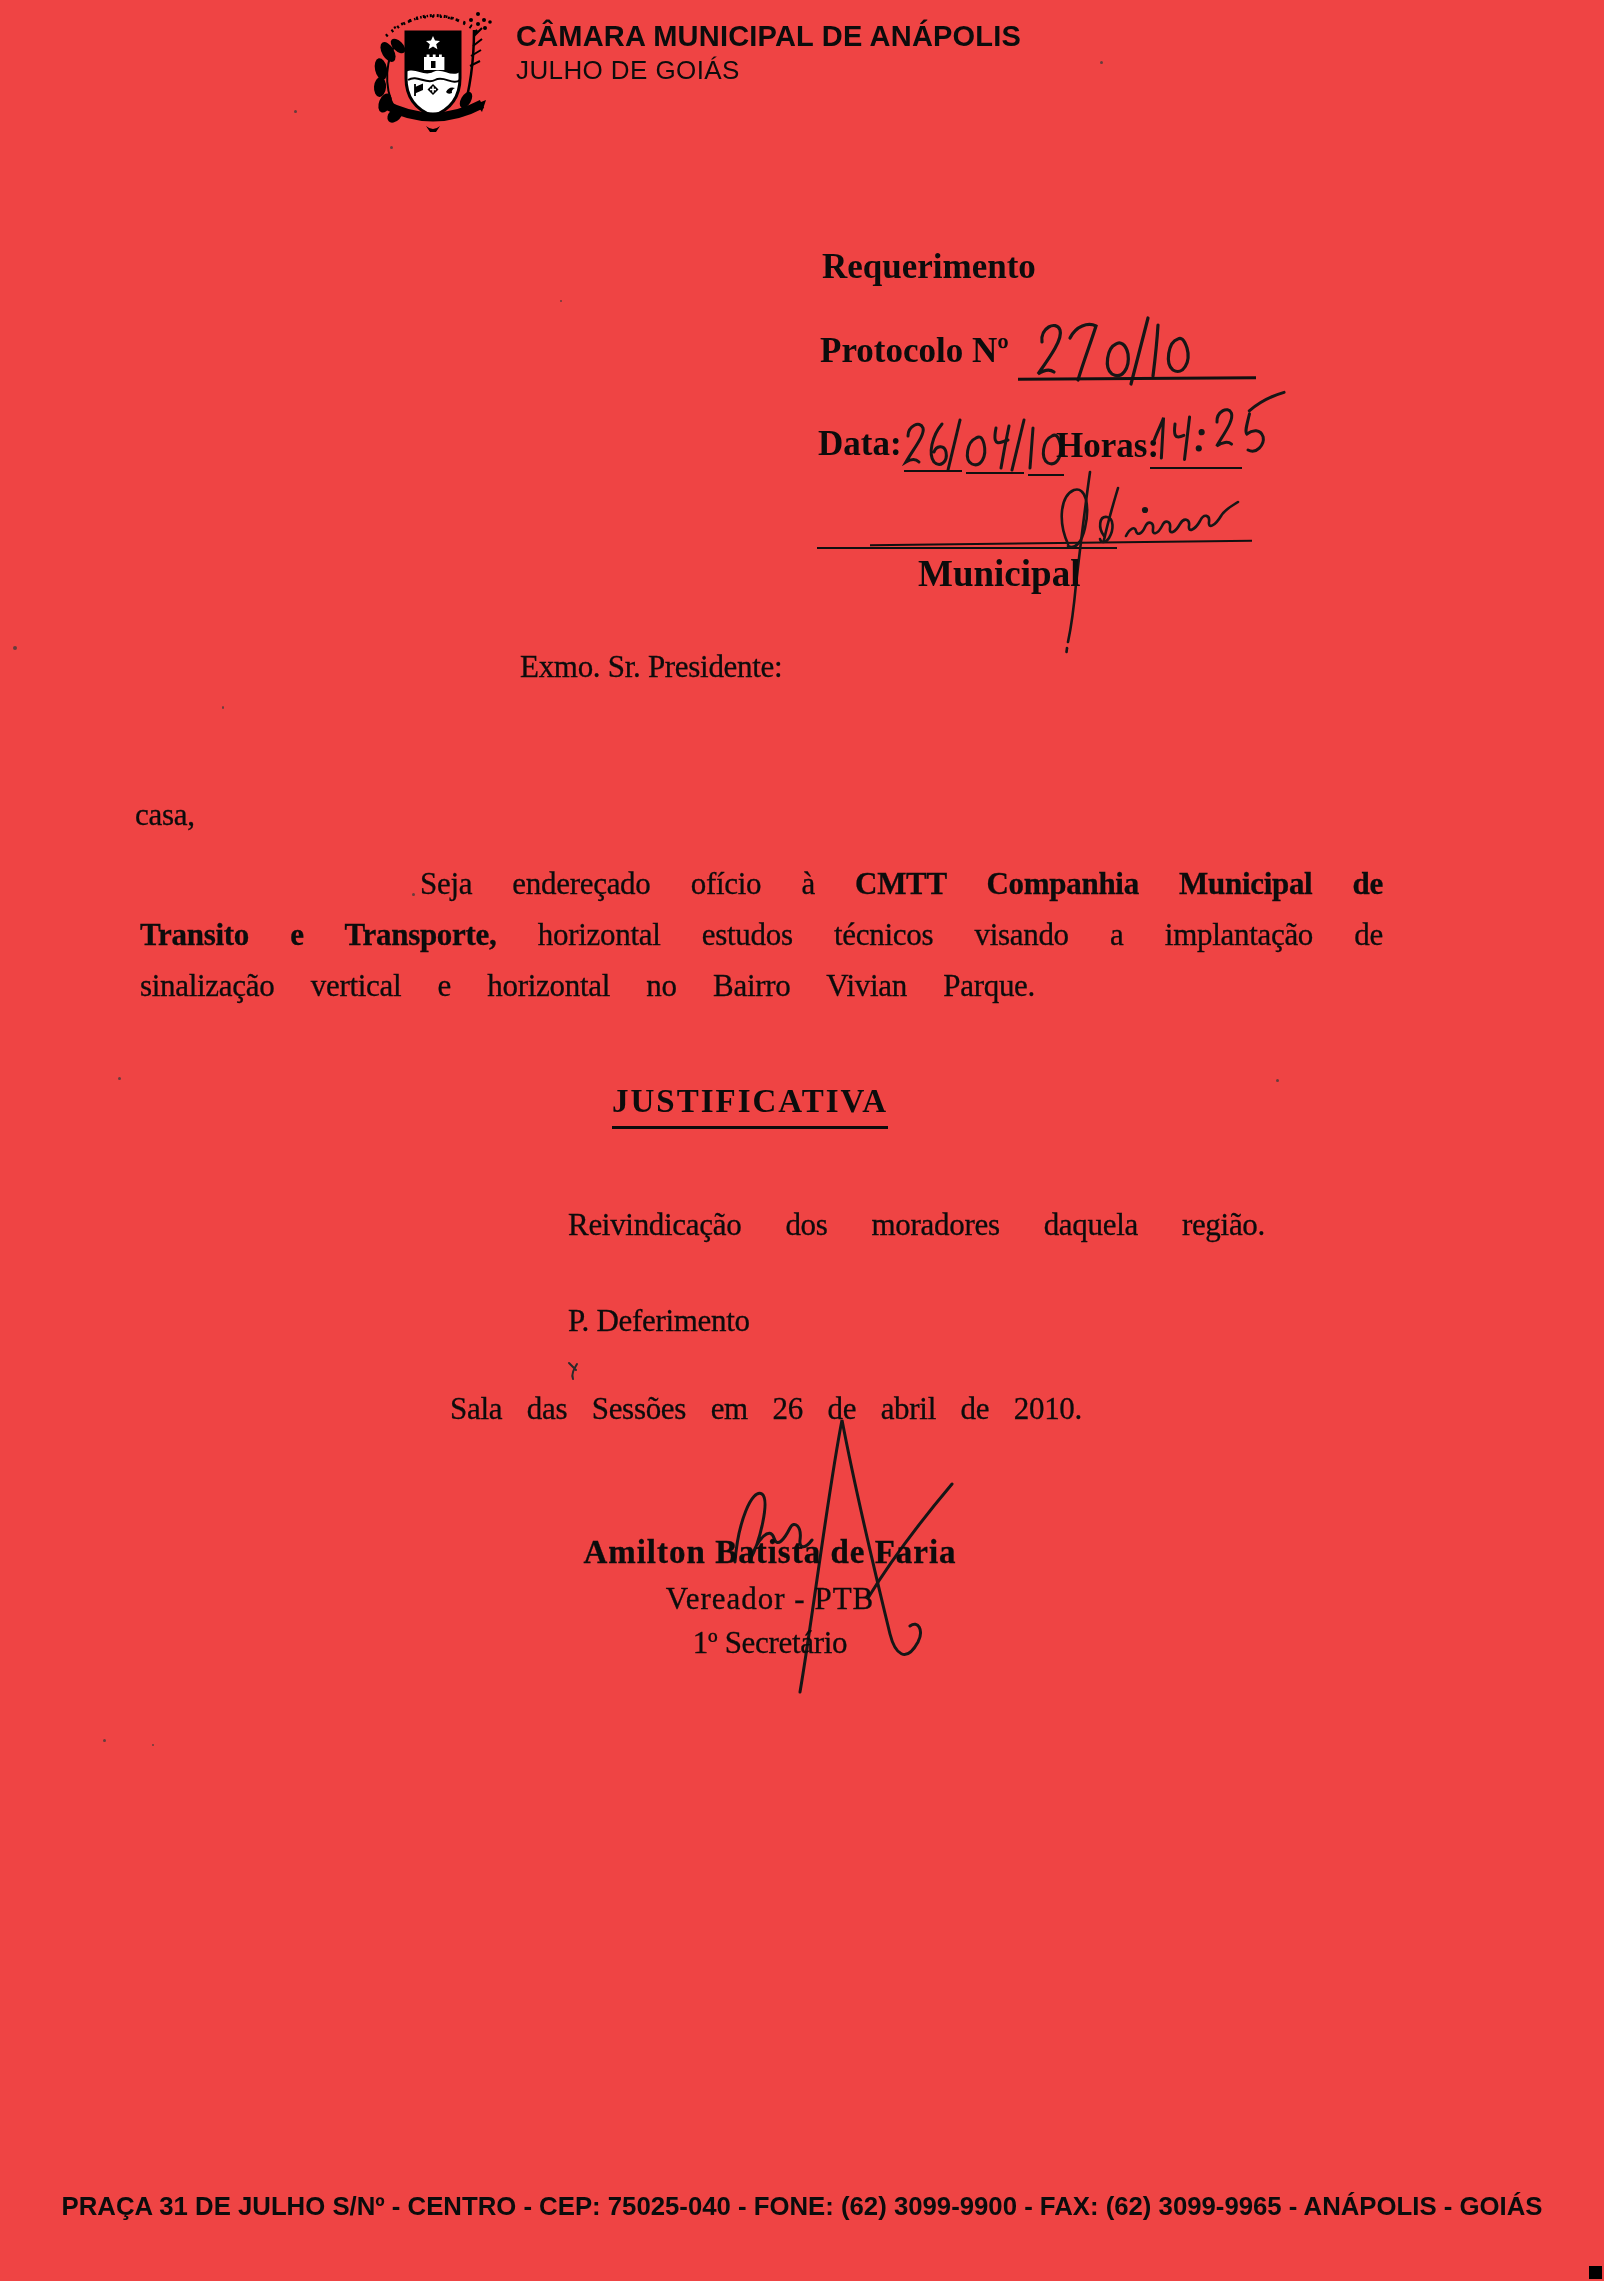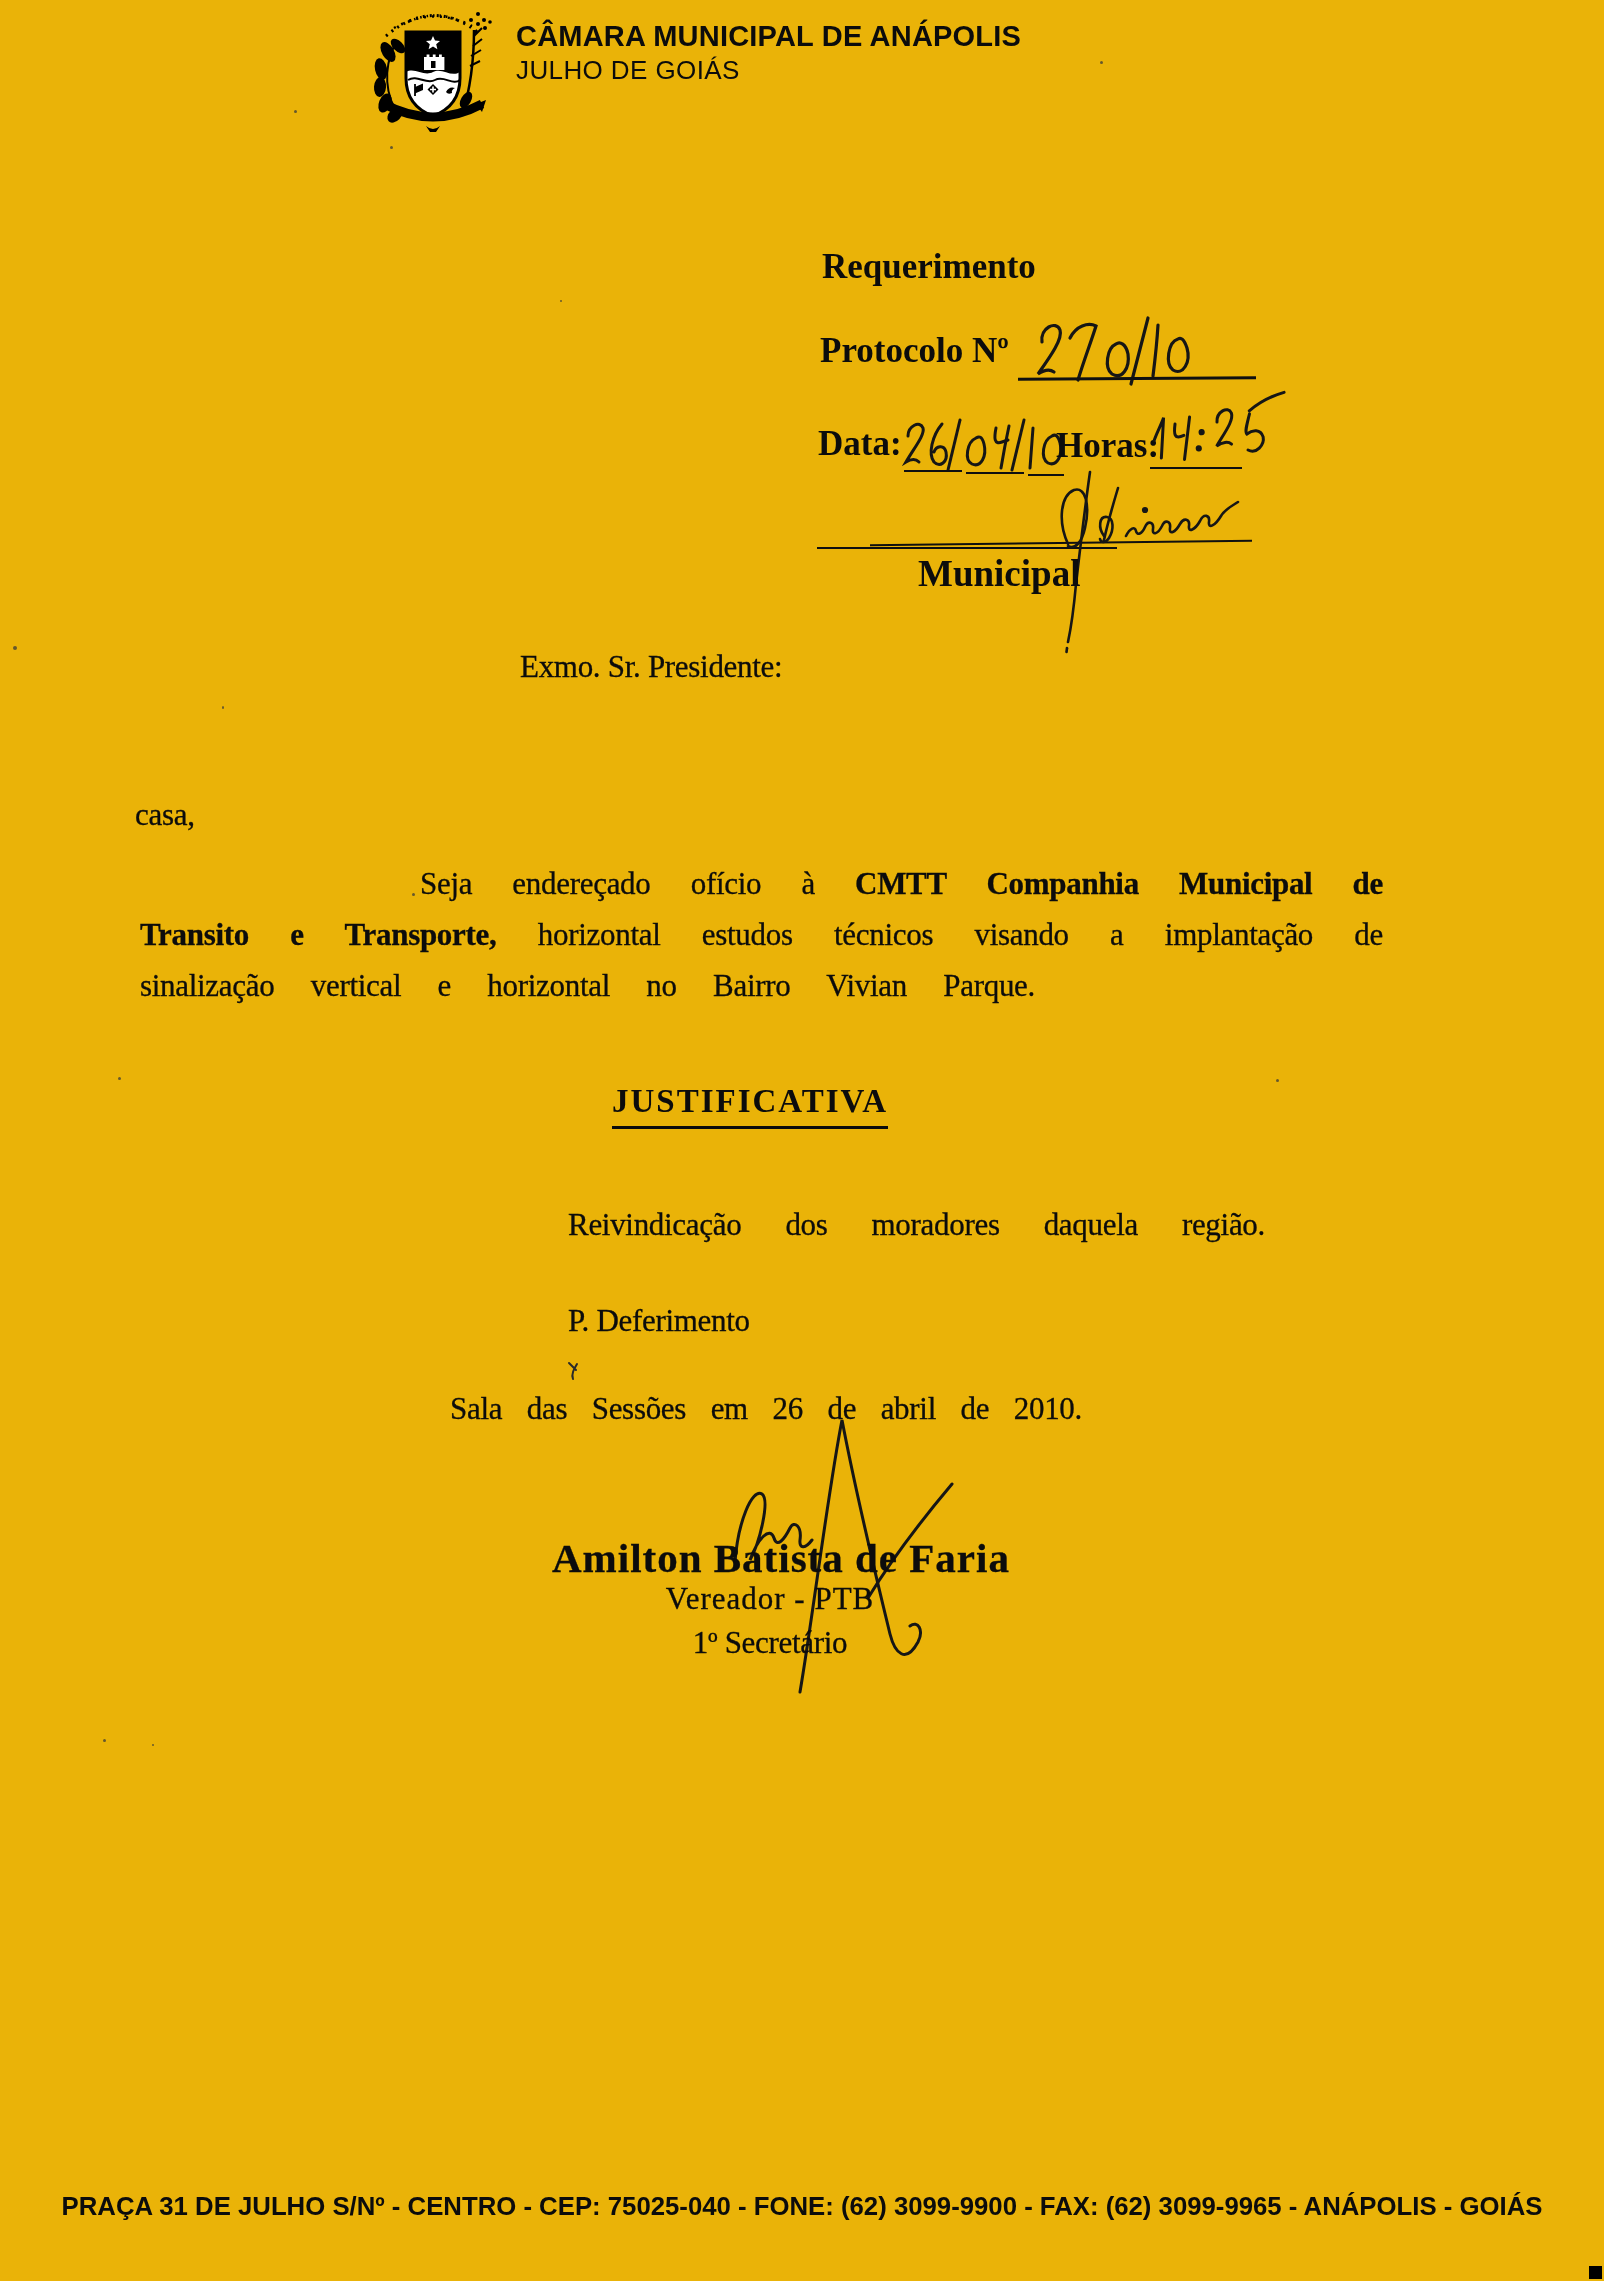--- a/index.html
+++ b/index.html
@@ -1,26 +1,26 @@
 <!DOCTYPE html>
 <html><head>
 <meta charset="utf-8">
 <style>
   html,body{margin:0;padding:0;background:#888;}
-  .page{position:relative;width:1604px;height:2281px;background:#eab308;overflow:hidden;
+  .page{position:relative;width:1604px;height:2281px;background:#ef4444;overflow:hidden;
         font-family:"Liberation Serif", serif;color:#0c0c0c;}
   .abs{position:absolute;white-space:nowrap;}
   .jline{position:absolute;text-align:justify;text-align-last:justify;}
   .b{font-weight:bold;}
   .org-name{font-family:"Liberation Sans", sans-serif;font-weight:bold;font-size:29px;letter-spacing:.2px;}
   .org-state{font-family:"Liberation Sans", sans-serif;font-size:26px;letter-spacing:.4px;}
   .label35{font-weight:bold;font-size:35px;}
   .body31{font-size:31px;letter-spacing:-0.3px;-webkit-text-stroke:.3px #0c0c0c;}
   .title-just{font-weight:bold;font-size:33px;letter-spacing:2px;border-bottom:3px solid #0c0c0c;padding-bottom:6px;}
-  .name33{font-weight:bold;font-size:41px;letter-spacing:1px;-webkit-text-stroke:.3px #0c0c0c;}
+  .name33{font-weight:bold;font-size:33px;letter-spacing:1px;-webkit-text-stroke:.3px #0c0c0c;}
   .center{text-align:center;}
   .rule{position:absolute;background:#101010;height:3px;}
   .rule2{position:absolute;background:#101010;height:2px;}
   .footer-line{font-family:"Liberation Sans", sans-serif;font-weight:bold;font-size:26px;letter-spacing:0;
                width:1604px;text-align:center;transform:scaleX(.99);}
   .speck{position:absolute;background:#3a3a3a;border-radius:50%;opacity:.75;}
   .corner-mark{position:absolute;background:#000;}
   svg.hand{position:absolute;overflow:visible;}
 </style>
 </head>

